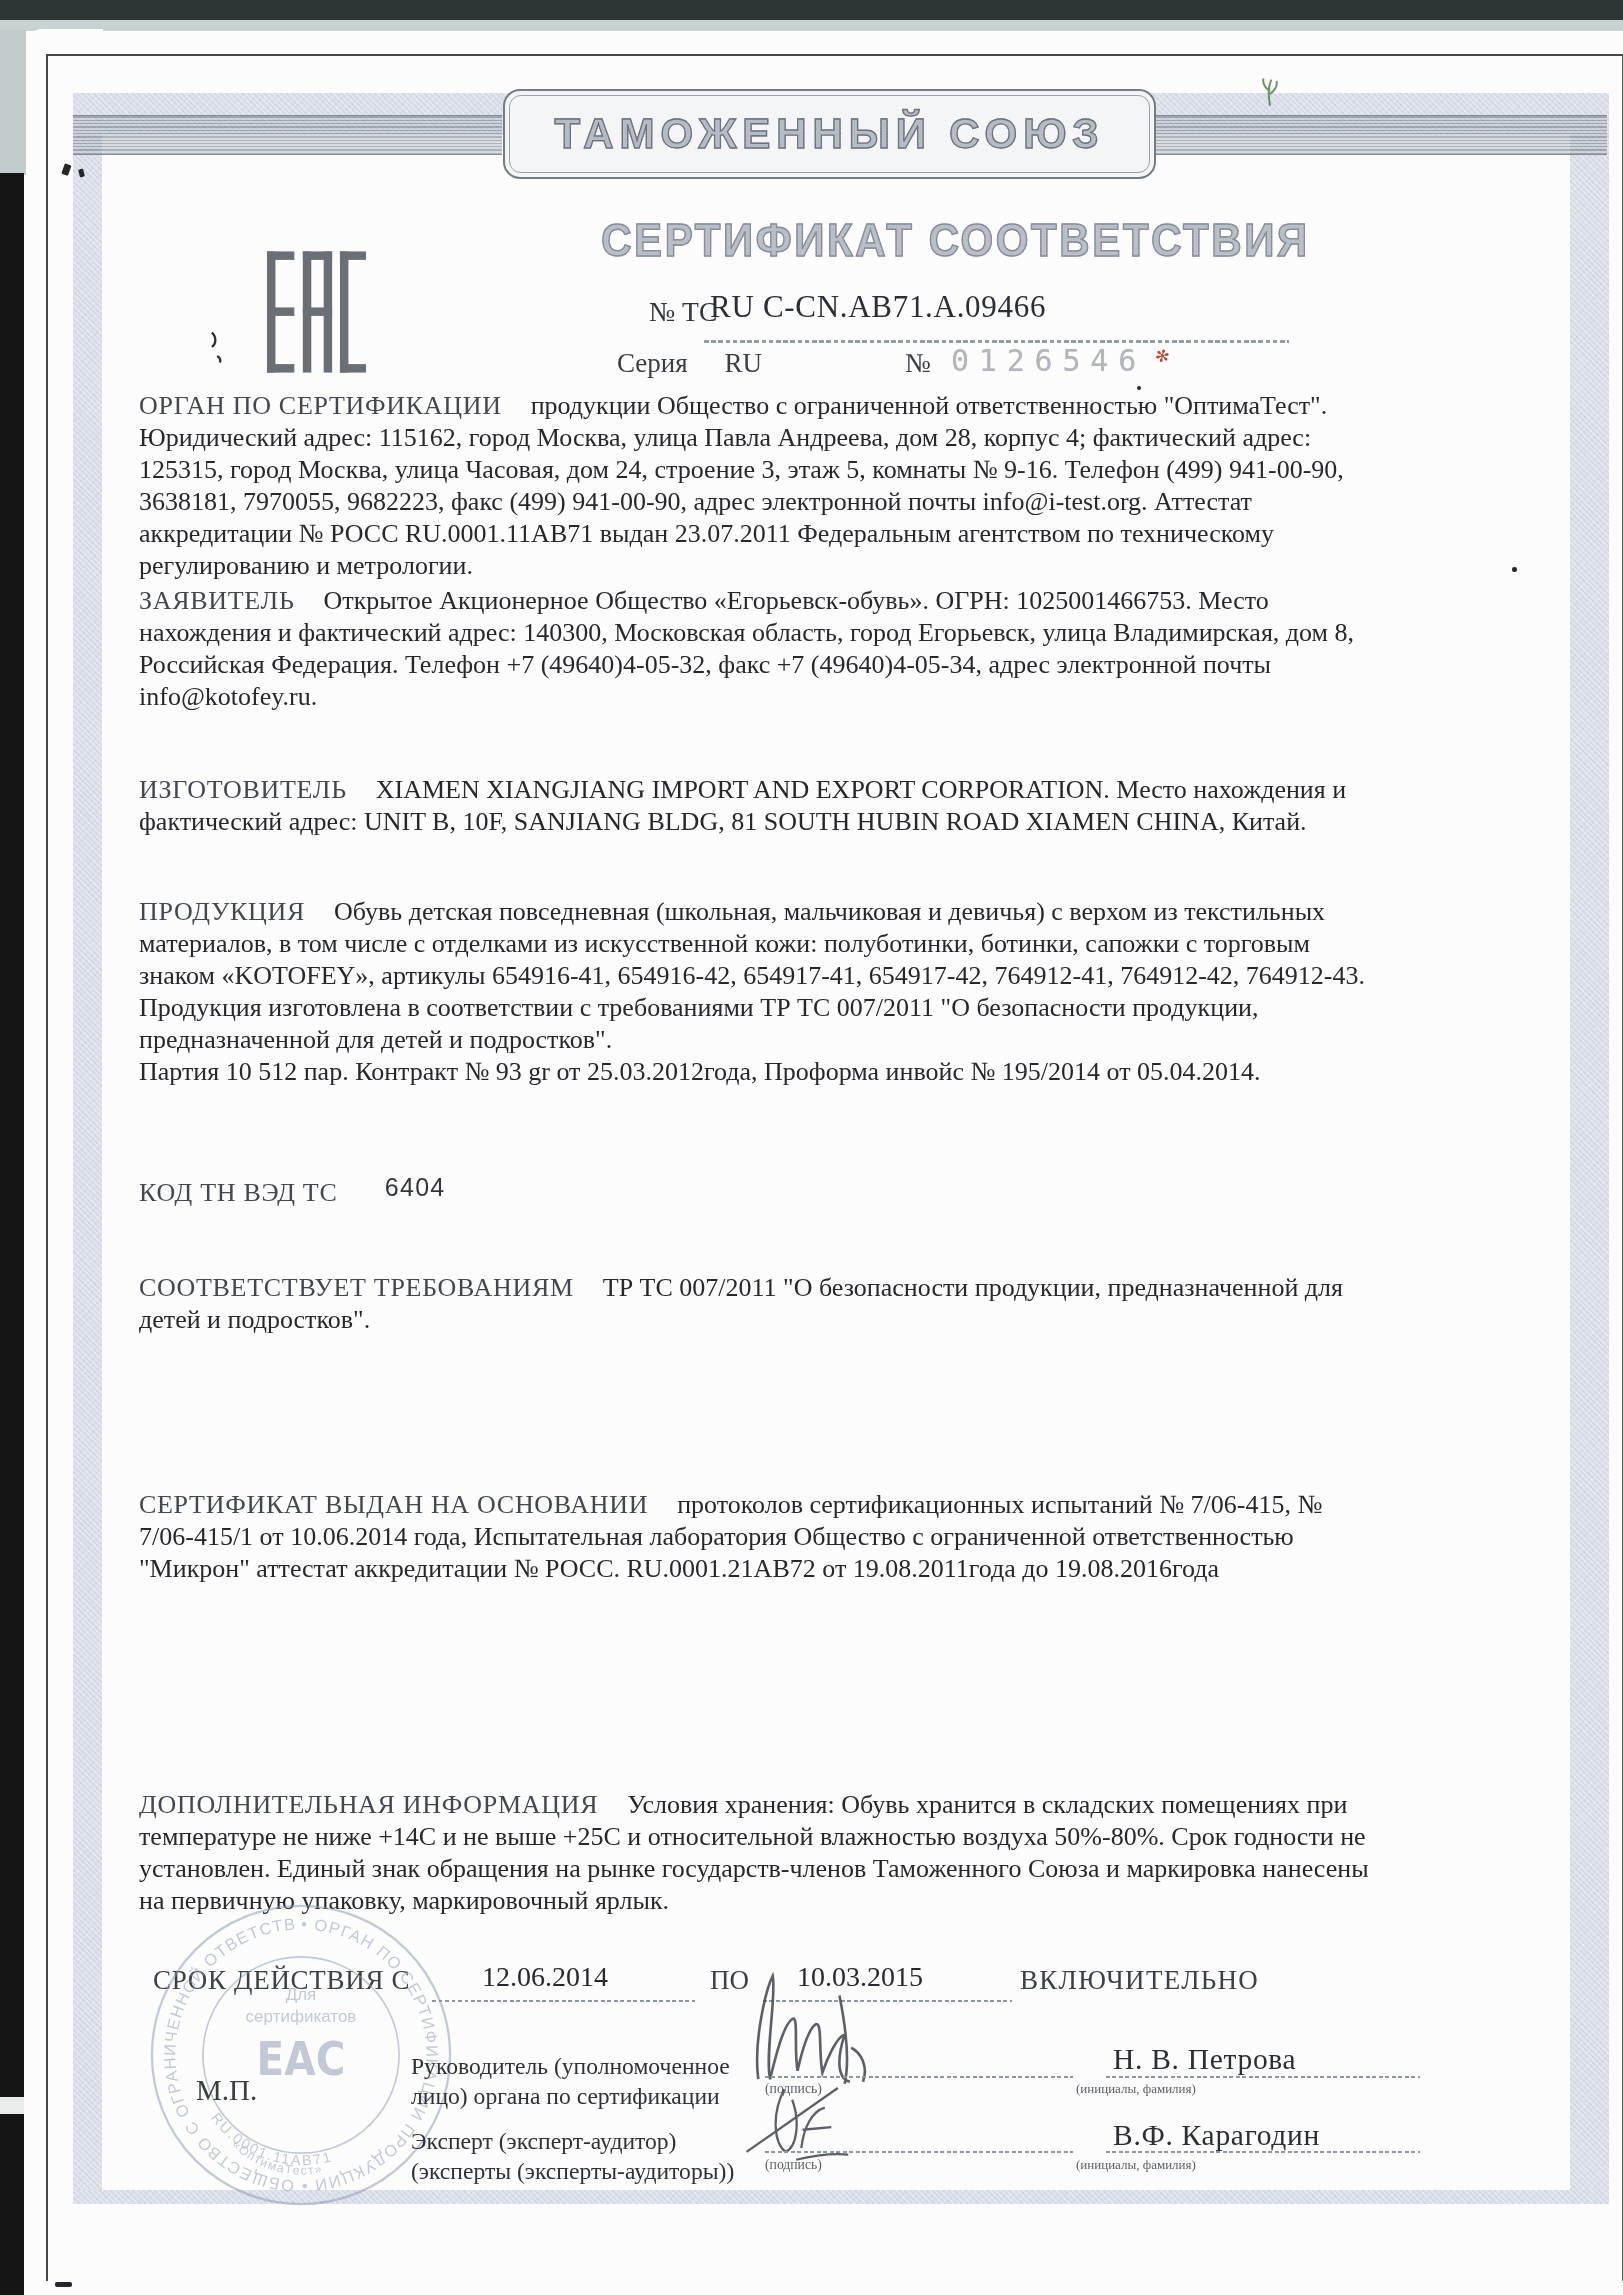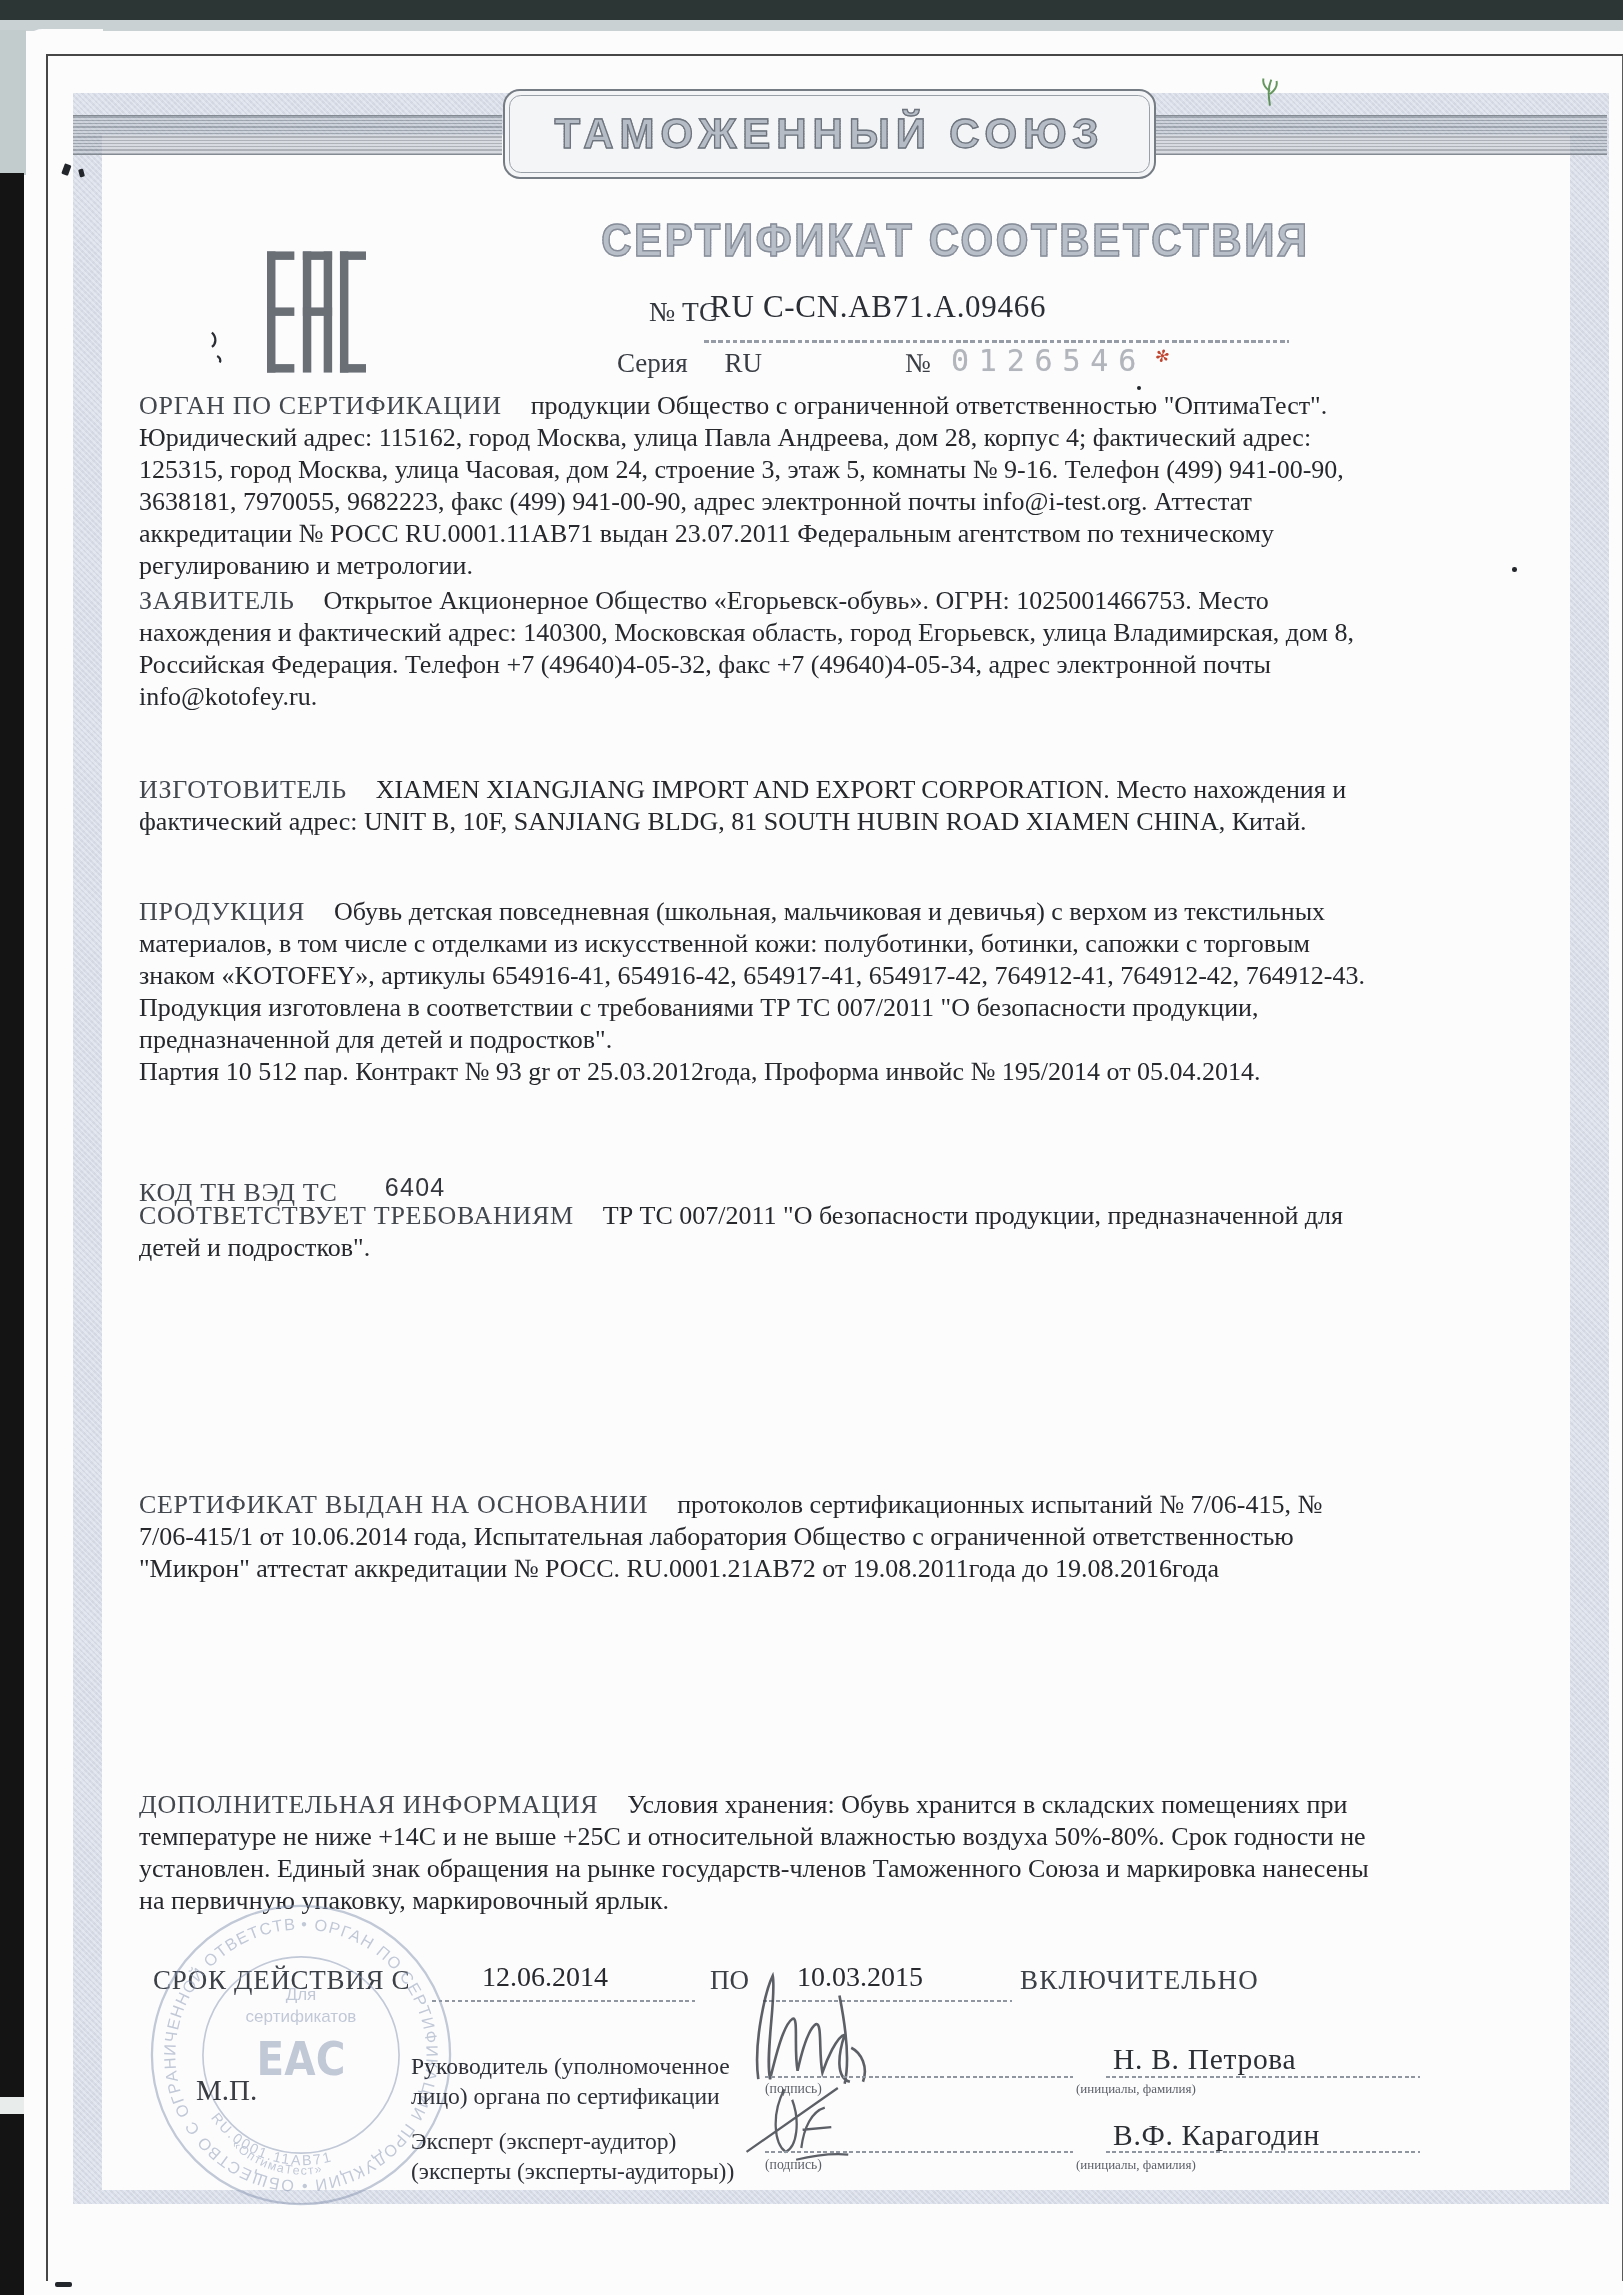--- a/index.html
+++ b/index.html
@@ -171,21 +171,21 @@
 знаком «KOTOFEY», артикулы 654916-41, 654916-42, 654917-41, 654917-42, 764912-41, 764912-42, 764912-43.
 Продукция изготовлена в соответствии с требованиями ТР ТС 007/2011 "О безопасности продукции,
 предназначенной для детей и подростков".
 Партия 10 512 пар. Контракт № 93 gr от 25.03.2012года, Проформа инвойс № 195/2014 от 05.04.2014.</span>
   </div>
 
   <div class="sec" style="top:1176px">
     <span class="lbl">КОД ТН ВЭД ТС</span><span class="code-value">6404</span>
   </div>
 
-  <div class="sec" style="top:1200px">
+  <div class="sec" style="top:1272px">
     <span class="lbl">СООТВЕТСТВУЕТ ТРЕБОВАНИЯМ</span><span class="txt">ТР ТС 007/2011 "О безопасности продукции, предназначенной для
 детей и подростков".</span>
   </div>
 
   <div class="sec" style="top:1489px">
     <span class="lbl">СЕРТИФИКАТ ВЫДАН НА ОСНОВАНИИ</span><span class="txt">протоколов сертификационных испытаний № 7/06-415, №
 7/06-415/1 от 10.06.2014 года, Испытательная лаборатория Общество с ограниченной ответственностью
 "Микрон" аттестат аккредитации № РОСС. RU.0001.21АВ72 от 19.08.2011года до 19.08.2016года</span>
   </div>
 

